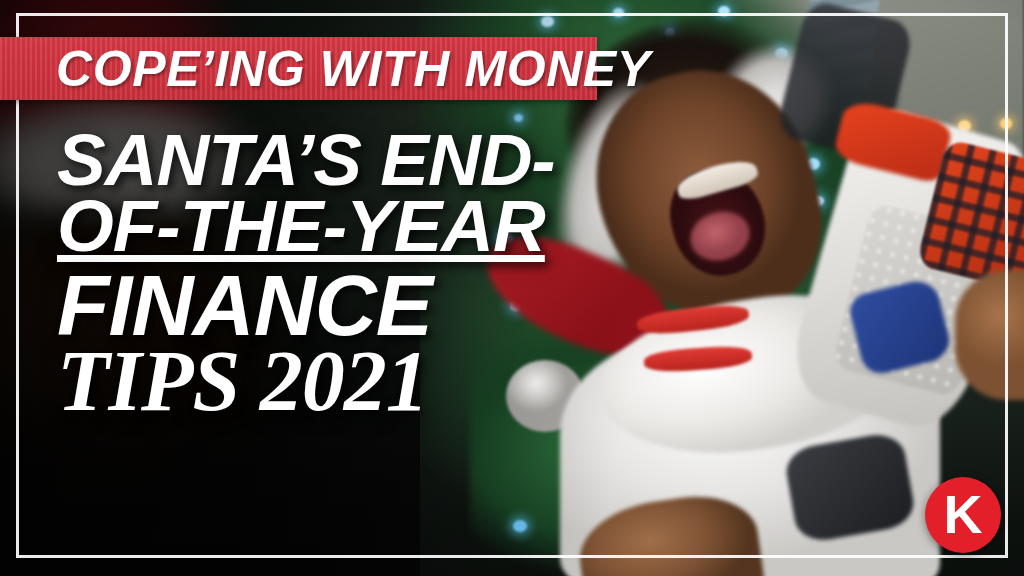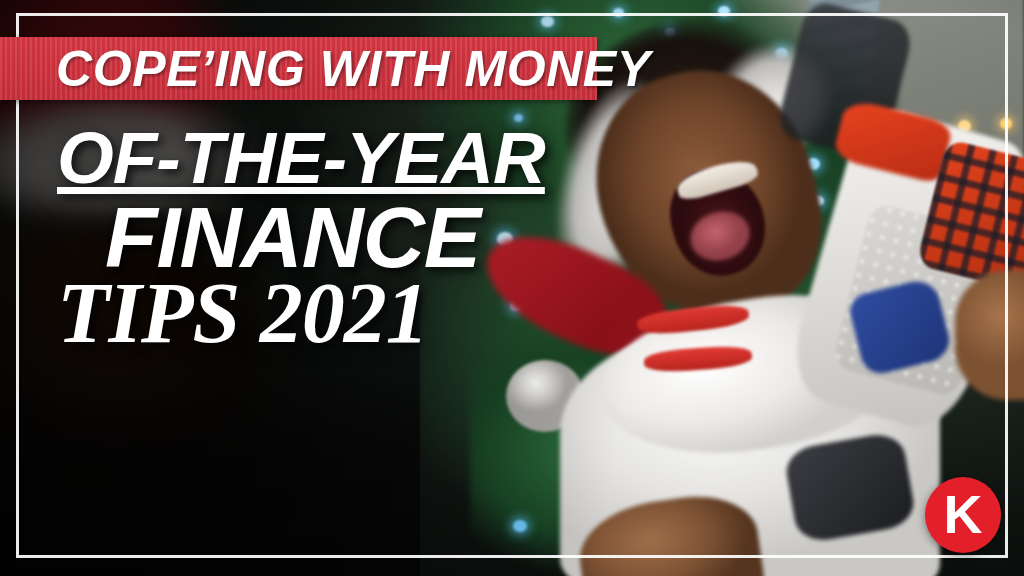--- a/index.html
+++ b/index.html
@@ -289,21 +289,21 @@
     font-weight:bold;
     font-style:italic;
     letter-spacing:-1px;
     white-space:nowrap;
     text-shadow:4px 4px 9px rgba(0,0,0,.72), 0 0 26px rgba(0,0,0,.45);
     line-height:.93;
   }
   .hl-1, .hl-2 { font-size:73px; }
   .hl-3, .hl-4 { font-size:86px; }
   .hl-2 { margin-top:-2px;text-decoration:underline; }
-  .hl-3 { margin-top:6px;margin-left:48px; }
+  .hl-3 { margin-top:6px; }
   .hl-4 { margin-top:-4px;font-family:Liberation Serif, serif; }
 
   
   .logo{
     position:absolute;
     left:925px; top:477px;
     width:76px; height:76px;
     border-radius:50%;
     background:#e32029;
     display:flex; align-items:center; justify-content:center;
@@ -386,20 +386,21 @@
     <div class="vignette"></div>
   </div>
 
   <div class="frame"></div>
 
   <div class="eyebrow">
     <div class="eyebrow-text">COPE’ING WITH MONEY</div>
   </div>
 
   <div class="headline">
+    <div class="hl-line hl-1">SANTA’S END-</div>
     <div class="hl-line hl-2">OF-THE-YEAR</div>
     <div class="hl-line hl-3">FINANCE</div>
     <div class="hl-line hl-4">TIPS 2021</div>
   </div>
 
   <div class="logo">
     <span class="logo-letter">K</span>
   </div>
 
 </div>

